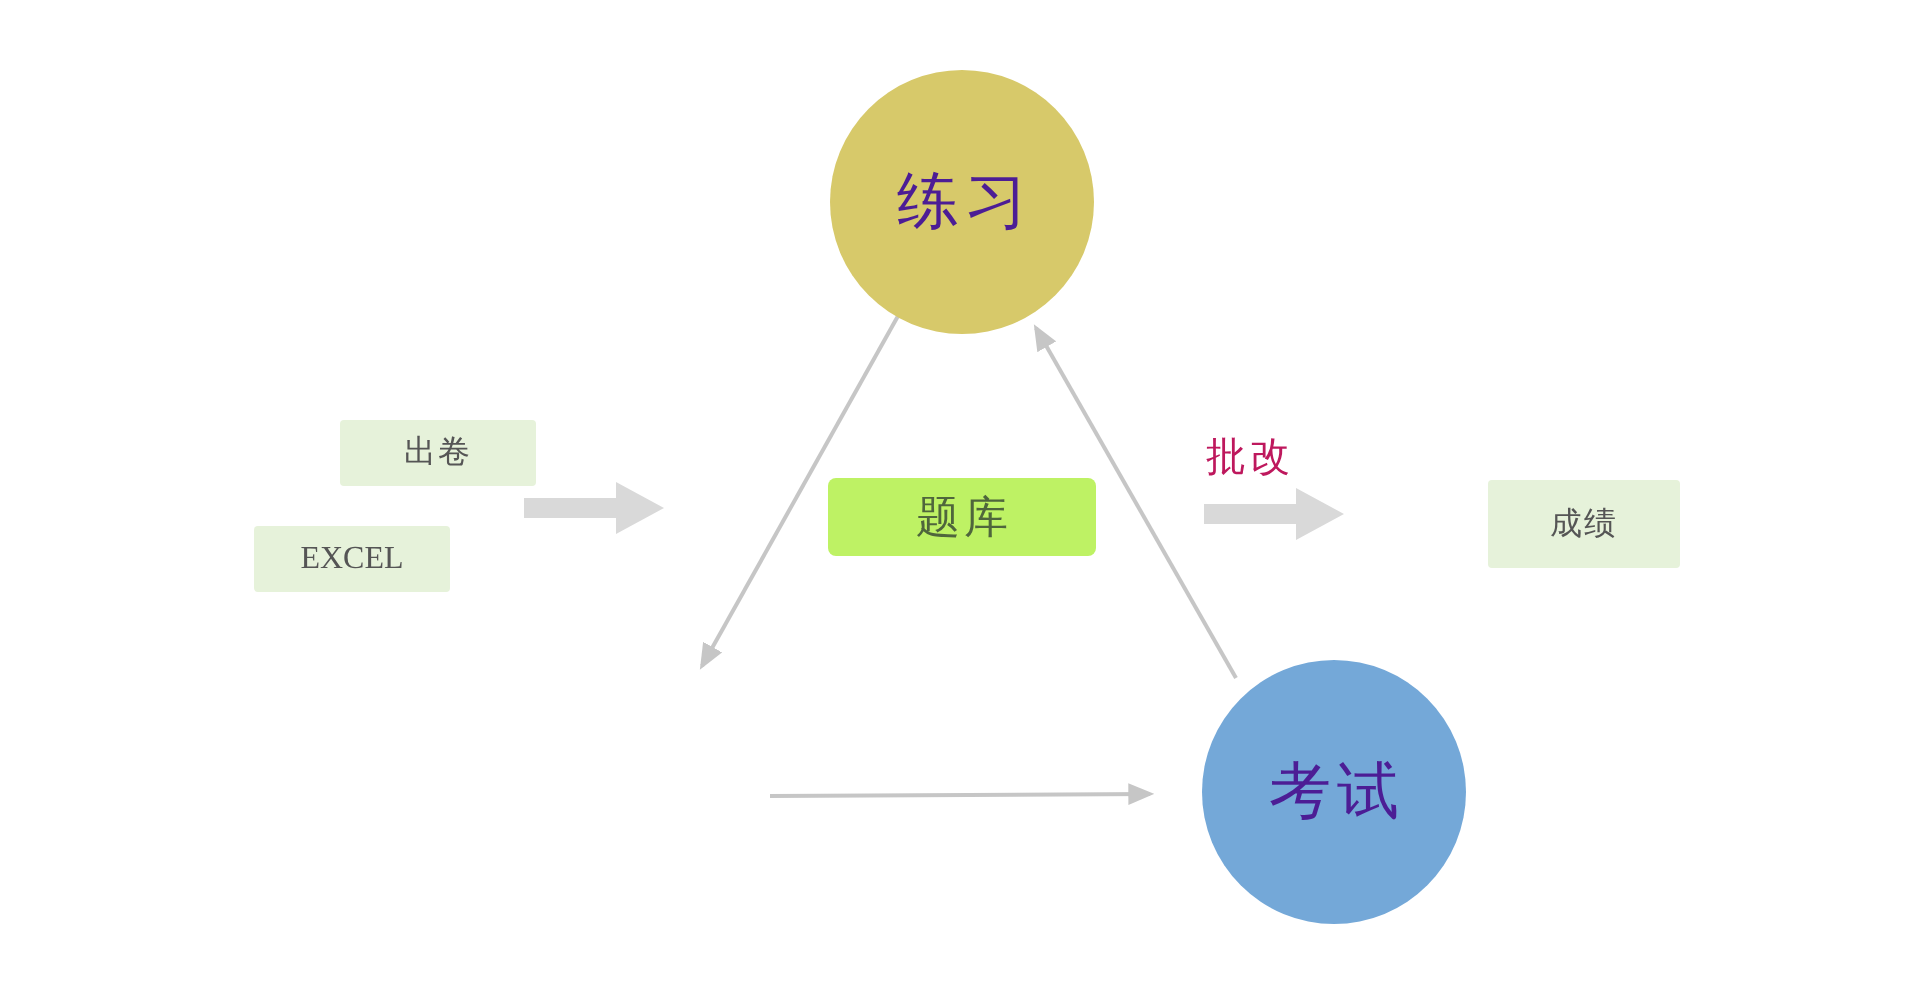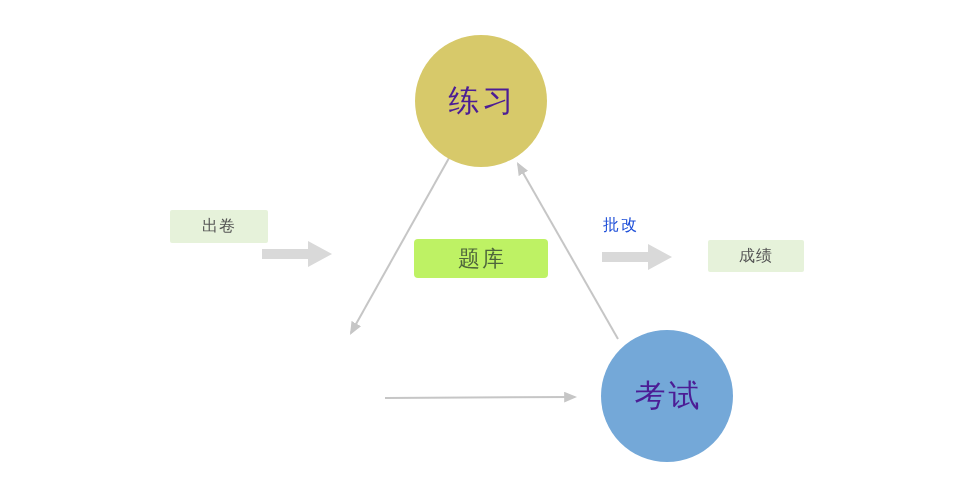--- a/index.html
+++ b/index.html
@@ -58,27 +58,27 @@
     border-radius: 2px;
     display: flex;
     align-items: center;
     justify-content: center;
     color: #555555;
     font-size: 16px;
     letter-spacing: 1px;
   }
   .tag-papering { left: 127px; top: 210px; margin-left: 43px; }
   .tag-excel    { left: 127px; top: 263px; font-family: "Liberation Serif", serif; letter-spacing: 0; }
-  .tag-score    { left: 708px; top: 240px; width: 96px; height: 32px; }
+  .tag-score    { left: 744px; top: 240px; width: 96px; height: 44px; }
   .grading-label {
     position: absolute;
     left: 603px; top: 215px;
     width: 72px;
-    color: #1d4ed8;
-    font-size: 16px;
+    color: #be185d;
+    font-size: 20px;
     letter-spacing: 2px;
   }
 </style>
 </head>
 <body>
 
 <div class="canvas">
 
   <svg class="connectors" viewBox="0 0 958 499" xmlns="http://www.w3.org/2000/svg">
     <defs>
@@ -105,20 +105,23 @@
   </div>
 
   <div class="bank-box">
     <span>题库</span>
   </div>
 
   <div class="tag-box tag-papering">
     <span>出卷</span>
   </div>
 
+  <div class="tag-box tag-excel">
+    <span>EXCEL</span>
+  </div>
 
   <div class="grading-label">批改</div>
 
   <div class="tag-box tag-score">
     <span>成绩</span>
   </div>
 
 </div>
 
 </body></html>

